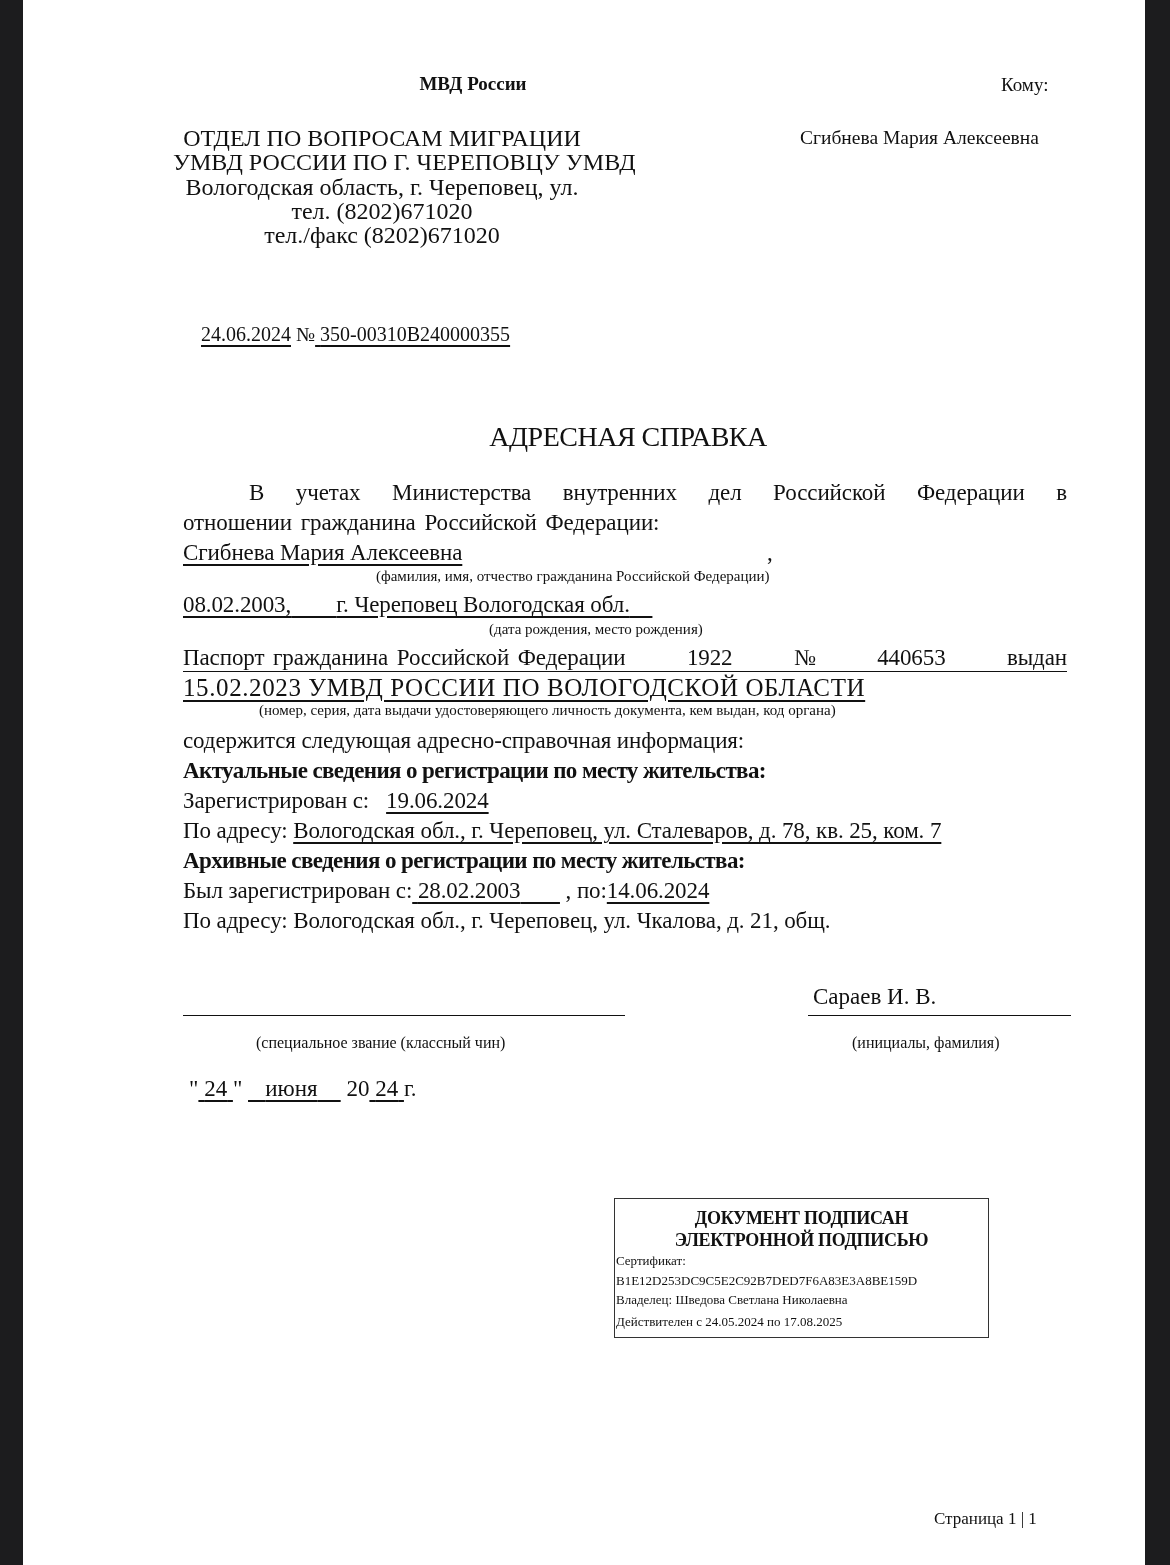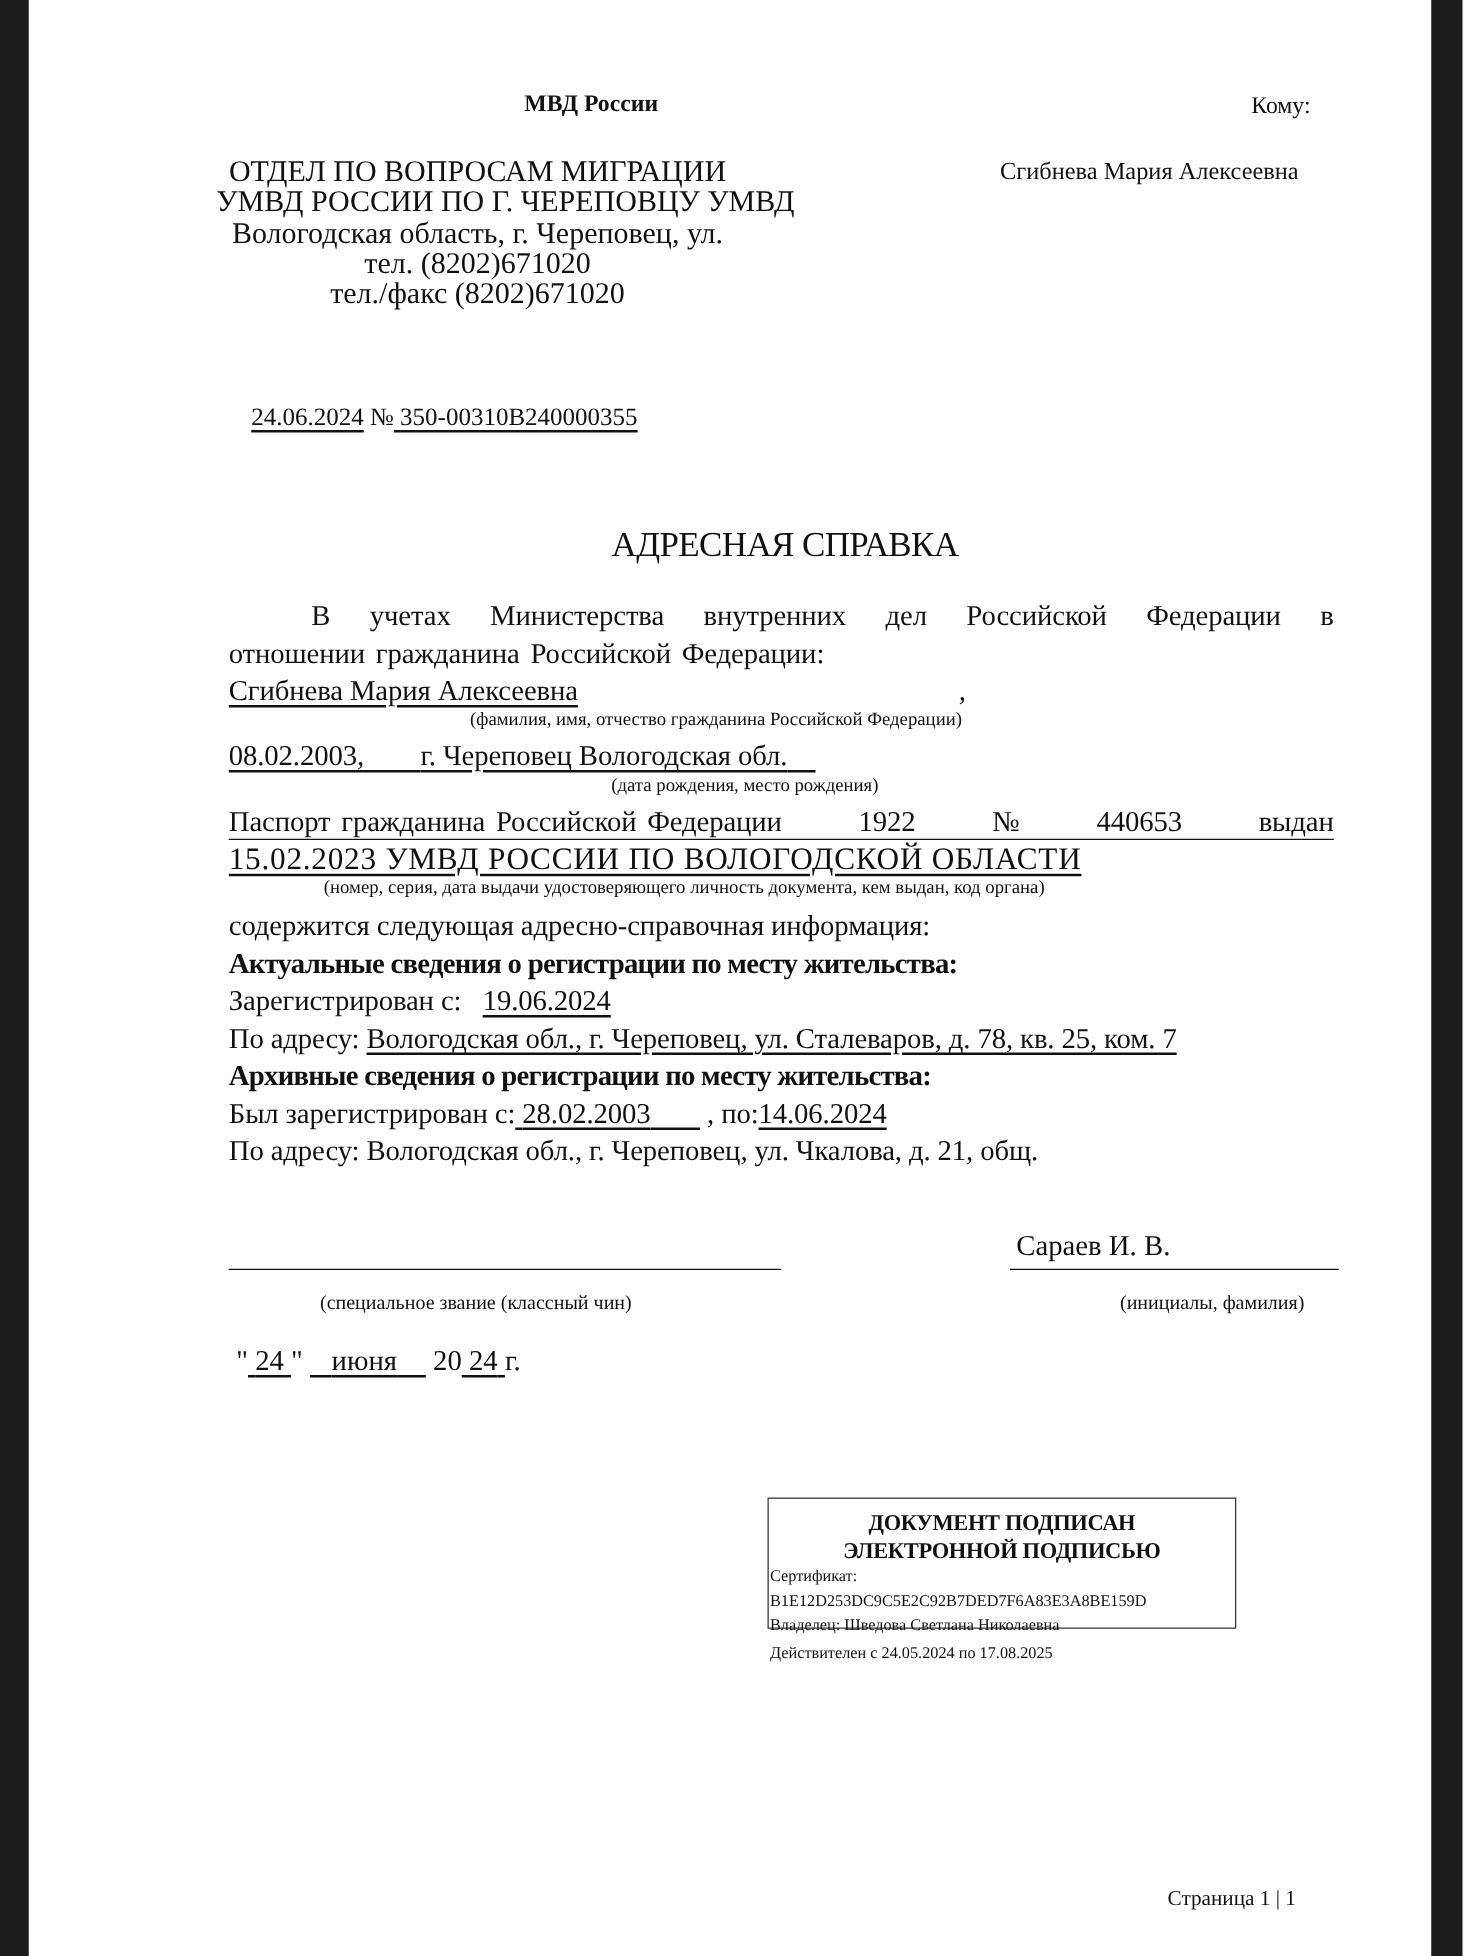--- a/index.html
+++ b/index.html
@@ -49,26 +49,26 @@
   .l10 { left: 160px; top: 818px; }
   .l11 { left: 160px; top: 848px; font-weight: bold; letter-spacing: -0.6px; }
   .l12 { left: 160px; top: 878px; }
   .l13 { left: 160px; top: 908px; }
 
   
   .sig-line-left { left: 160px; top: 1015px; width: 442px; height: 0; border-top: 1.5px solid #111; }
   .sig-line-right { left: 785px; top: 1015px; width: 263px; height: 0; border-top: 1.5px solid #111; }
   .signer { left: 790px; top: 984px; font-size: 23px; }
   .cap-rank { left: 233px; top: 1034px; font-size: 16px; }
-  .cap-init { left: 829px; top: 1034px; font-size: 16px; margin-left: 44px; }
+  .cap-init { left: 829px; top: 1034px; font-size: 16px; }
   .date-line { left: 166px; top: 1076px; font-size: 23px; }
 
   
   .stamp {
-    position: absolute; left: 591px; top: 1198px; width: 375px; height: 105px;
+    position: absolute; left: 591px; top: 1198px; width: 375px; height: 140px;
     border: 1.5px solid #333; box-sizing: border-box;
   }
   .stamp-title { text-align: center; font-weight: bold; font-size: 18px; line-height: 22px; margin-top: 8px; letter-spacing: -0.3px; }
   .stamp-line { font-size: 13px; line-height: 19.5px; padding-left: 1px; white-space: nowrap; }
   .stamp-line.last { margin-top: 2px; }
 
   .page-num { left: 911px; top: 1509px; font-size: 17px; }
 </style>
 </head>
 <body>

